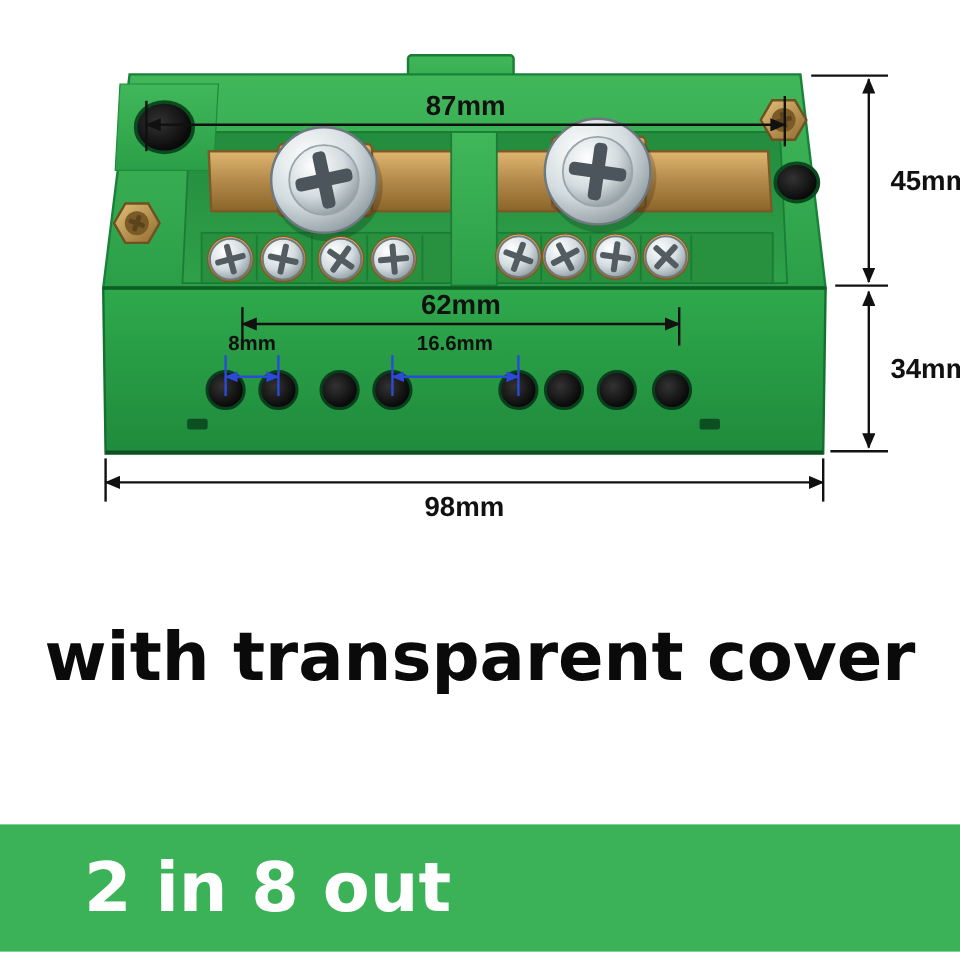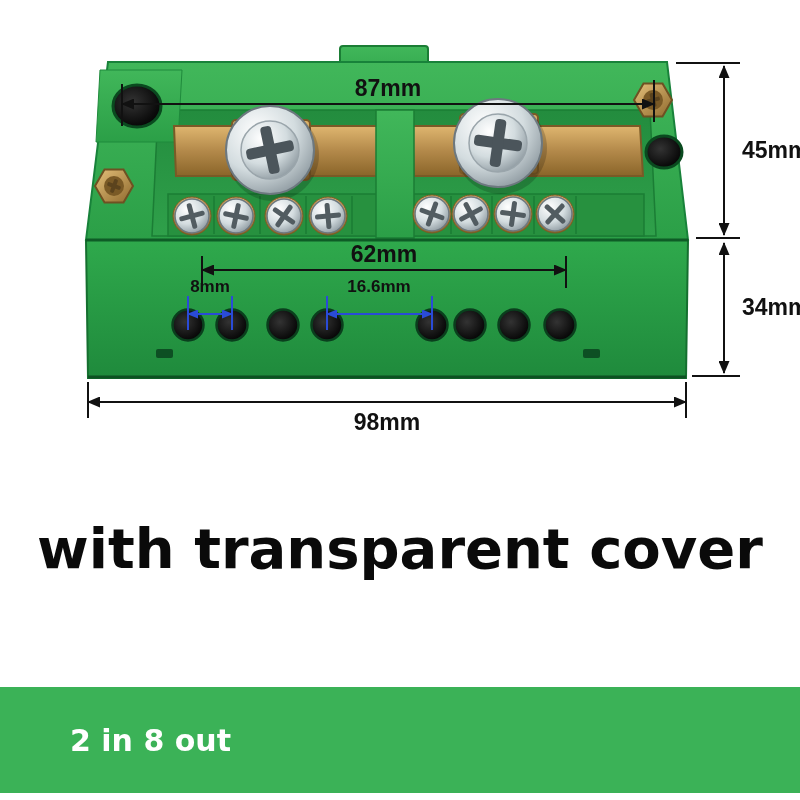--- a/index.html
+++ b/index.html
@@ -28,21 +28,21 @@
     color:var(--caption_black,#0a0a0a);
     margin-top:24px;
   }
   .banner {
     position:absolute; top:687px; left:0; width:800px; height:106px;
     background:var(--banner_green,#3bb257);
     color:var(--banner_text,#ffffff);
     display:flex; align-items:center; justify-content:space-between;
     box-sizing:border-box; padding:0 32px 0 70px;
     font-family:"DejaVu Sans", sans-serif;
-    font-weight:700; font-size:30px;
+    font-weight:700; font-size:57px;
     white-space:nowrap;
   }
 </style>
 </head>
 <body>
 
 <div>
 
   <svg class="figure" width="800" height="460" viewBox="0 0 800 460">
     <defs>

